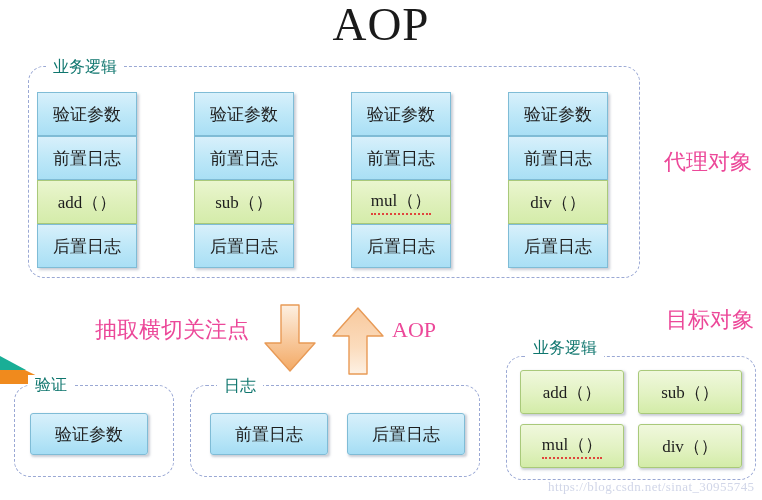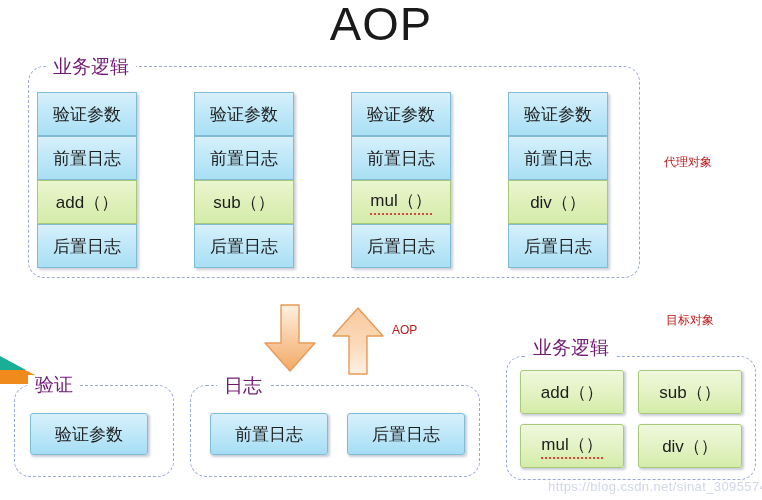--- a/index.html
+++ b/index.html
@@ -12,20 +12,21 @@
     background: #ffffff;
     font-family: "Liberation Sans", "DejaVu Sans", sans-serif;
     overflow: hidden;
     position: relative;
   }
 
   #canvas {
     position: relative;
     width: 762px;
     height: 384px;
+    font-family: Liberation Serif, serif;
   }
 
   
   .corner-teal {
     position: absolute;
     top: -46px;
     right: -42px;
     width: 92px;
     height: 92px;
     border-radius: 50%;
@@ -75,31 +76,31 @@
   .group {
     position: absolute;
     border: 1.6px dashed #9aa8d4;
     border-radius: 16px;
     box-sizing: border-box;
   }
   .group-label {
     position: absolute;
     background: #ffffff;
     padding: 0 7px;
-    font-size: 19px;
-    color: #701a75;
+    font-size: 16px;
+    color: #0f766e;
     line-height: 20px;
     white-space: nowrap;
   }
 
   
   .free-label {
     position: absolute;
-    font-size: 12px;
-    color: #b91c1c;
+    font-size: 22px;
+    color: #ec4899;
     white-space: nowrap;
     line-height: 20px;
   }
 
   
   .cell {
     position: absolute;
     box-sizing: border-box;
     display: flex;
     align-items: center;
@@ -201,20 +202,21 @@
     <div class="cell blue" style="left:0; top:132px; width:100px; height:44px;">后置日志</div>
   </div>
 
   <div class="stack" style="left:508px; top:92px; width:100px; height:176px;">
     <div class="cell blue" style="left:0; top:0; width:100px; height:44px;">验证参数</div>
     <div class="cell blue" style="left:0; top:44px; width:100px; height:44px;">前置日志</div>
     <div class="cell green" style="left:0; top:88px; width:100px; height:44px;">div（）</div>
     <div class="cell blue" style="left:0; top:132px; width:100px; height:44px;">后置日志</div>
   </div>
 
+  <div class="free-label" style="left:95px; top:320px;">抽取横切关注点</div>
 
   <svg class="arrow" style="left:262px; top:303px;" width="56" height="72" viewBox="0 0 56 72">
     <defs>
       <linearGradient id="gDown" x1="0" y1="0" x2="0" y2="1">
         <stop offset="0%" stop-color="#fdf0e2"></stop>
         <stop offset="55%" stop-color="#f8c89b"></stop>
         <stop offset="100%" stop-color="#f3a964"></stop>
       </linearGradient>
     </defs>
     <path d="M19 2 H37 V40 H53 L28 68 L3 40 H19 Z" fill="url(#gDown)" stroke="#e89a56" stroke-width="1.4" stroke-linejoin="round"></path>

